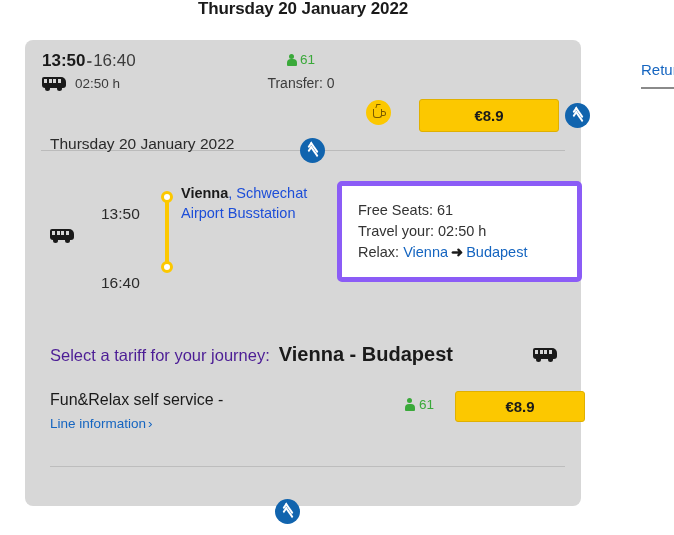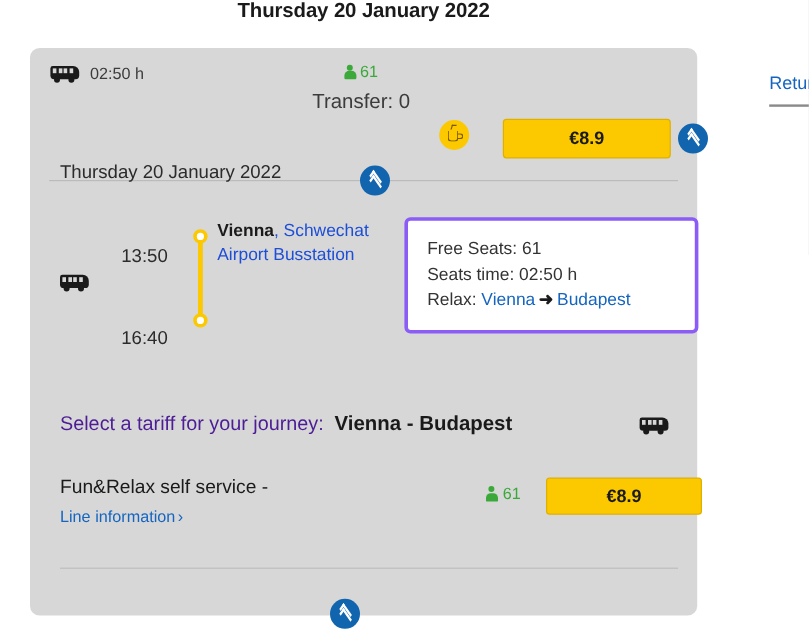--- a/index.html
+++ b/index.html
@@ -175,21 +175,21 @@
     background: #3aa93a;
     border-radius: 4px 4px 1px 1px;
   }
   .seats-count {
     font-size: 13.5px;
     color: #3aa93a;
     font-weight: 400;
   }
   .transfer-text {
     margin-top: 6px;
-    font-size: 17px;
+    font-size: 14px;
     color: #3c3c3c;
     text-align: center;
   }
 
   .coffee-badge {
     position: absolute;
     left: 341px;
     top: 60px;
     width: 25px;
     height: 25px;
@@ -360,21 +360,21 @@
   .stop .place {
     color: #1d4ed8;
   }
 
   .info-box {
     position: absolute;
     left: 296px;
     top: 0;
     width: 245px;
     background: #ffffff;
-    border: 3px solid #8b5cf6;
+    border: 5px solid #8b5cf6;
     border-radius: 5px;
     padding: 14px 16px;
     box-sizing: border-box;
   }
   .info-line {
     font-size: 14.5px;
     color: #333333;
     line-height: 21px;
     white-space: nowrap;
   }
@@ -400,34 +400,34 @@
   .tariff-header {
     position: relative;
     height: 30px;
     margin-left: 9px;
   }
   .tariff-header .prompt {
     font-size: 16.5px;
     color: #4c1d95;
   }
   .tariff-header .route {
-    font-size: 17px;
+    font-size: 20px;
     font-weight: 700;
     color: #1a1a1a;
     margin-left: 9px;
   }
   .tariff-header .bus-wrap {
     position: absolute;
     right: 6px;
     top: 5px;
   }
 
   .tariff-row {
     position: relative;
-    margin-top: 22px;
+    margin-top: 15px;
     margin-left: 9px;
     height: 78px;
   }
   .tariff-name {
     font-size: 16px;
     line-height: 24px;
     color: #1a1a1a;
     width: 260px;
   }
   .tariff-name .special {
@@ -489,20 +489,23 @@
 <div class="return-tab">
   <div class="tab-label">Return</div>
   <div class="tab-underline"></div>
 </div>
 
 <div class="journey-card">
 
   <div class="card-header">
 
     <div class="header-times">
+      <div class="time-line">
+        <span class="time-dep">13:50</span><span class="time-sep">-</span><span class="time-arr">16:40</span>
+      </div>
       <div class="duration-line">
         <span class="bus-icon">
           <span class="body"></span>
           <span class="win w1"></span>
             <span class="win w2"></span>
             <span class="win w3"></span>
             <span class="win w4"></span>
           <span class="wheel wh1"></span>
             <span class="wheel wh2"></span>
         </span>
@@ -571,21 +574,21 @@
         <span class="city">Vienna</span><span class="place">, Schwechat Airport Busstation</span>
       </div>
 
 
       <div class="info-box">
         <div class="info-line">
           <span class="lbl">Free Seats:</span>
           <span>61</span>
         </div>
         <div class="info-line">
-          <span class="lbl">Seats time:</span>
+          <span class="lbl">Travel your:</span>
           <span>02:50 h</span>
         </div>
         <div class="info-line">
           <span class="lbl">Relax:</span>
           <span class="lnk">Vienna</span><span class="arrow">➜</span><span class="lnk">Budapest</span>
         </div>
       </div>
     </div>
   </div>
 

